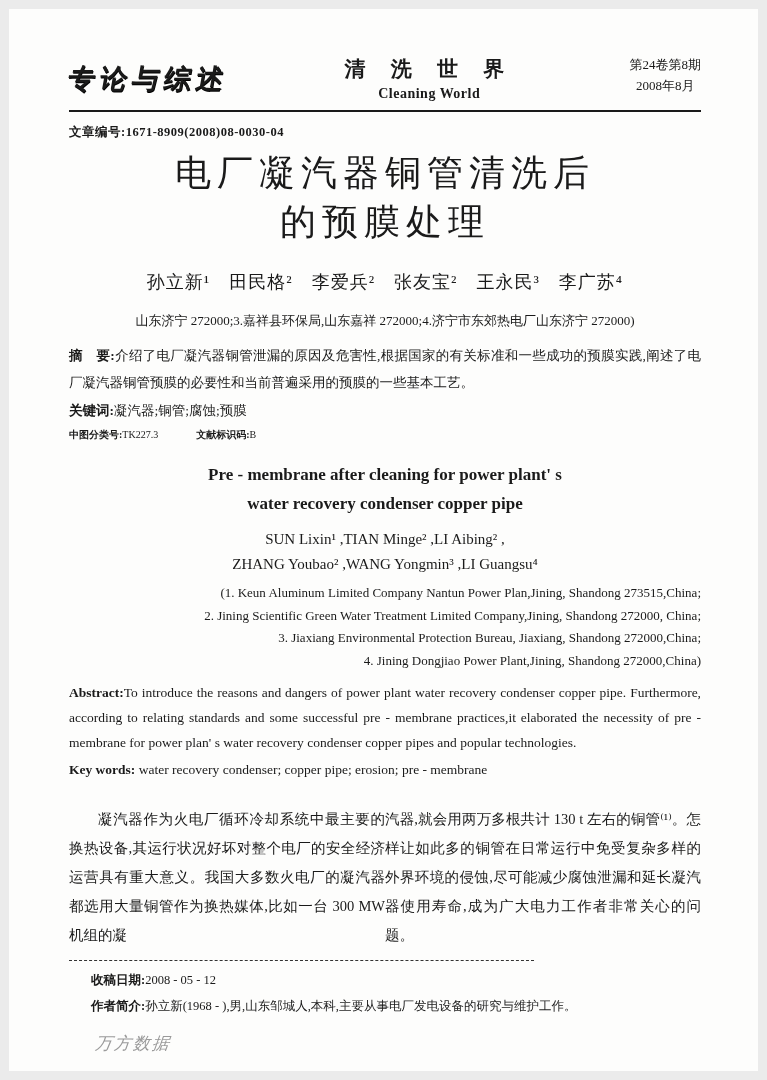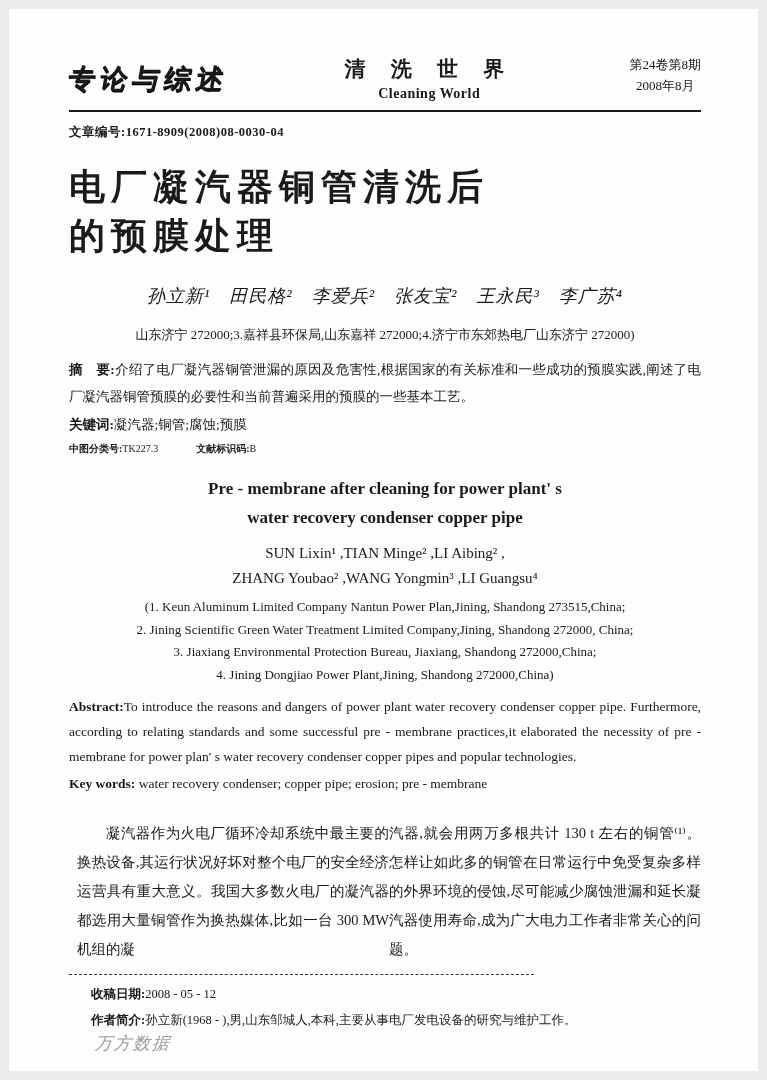--- a/index.html
+++ b/index.html
@@ -26,41 +26,41 @@
   .jcenter { text-align:center; padding-top:2px; }
   .jname-cn { font-size:21px; font-weight:bold; letter-spacing:10px; }
   .jname-en { font-size:14px; font-weight:bold; margin-top:3px; letter-spacing:0.5px; }
   .jright { text-align:center; font-size:13px; line-height:1.6; padding-top:2px; }
   .header-rule { border-bottom:2px solid #1a1a1a; margin-top:8px; }
 
   
   .article-number { font-size:12.5px; font-weight:bold; margin-top:12px; letter-spacing:0.5px; }
 
   
-  .title-cn { font-size:36px; font-weight:700; letter-spacing:6px; line-height:1.35; margin-top:22px; }
-  .authors-cn { text-align:center; font-size:18px; font-style:italic; margin-top:24px; letter-spacing:1px; }
+  .title-cn { text-align:center; font-size:36px; font-weight:400; letter-spacing:6px; line-height:1.35; margin-top:8px; }
+  .authors-cn { text-align:center; font-size:18px; margin-top:24px; letter-spacing:1px; }
   .affil-cn { text-align:center; font-size:13px; line-height:1.95; margin-top:14px; }
 
   
   .abs-cn { margin-top:8px; font-size:13.5px; line-height:2.05; text-align:justify; }
   .abs-cn .lbl, .kw-cn .lbl, .clc-line .lbl { font-weight:bold; }
   .kw-cn { font-size:13.5px; line-height:2.05; }
   .clc-line { font-size:10px; line-height:2.05; }
   .clc-line .gap { display:inline-block; width:38px; }
 
   
   .title-en { text-align:center; font-weight:bold; font-size:17px; line-height:1.7; margin-top:16px; }
   .authors-en { text-align:center; font-size:15px; line-height:1.7; margin-top:8px; }
-  .affil-en { text-align:center; font-size:13px; line-height:1.75; margin-top:4px; }
+  .affil-en { text-align:right; font-size:13px; line-height:1.75; margin-top:4px; }
   .abs-en { margin-top:8px; font-size:13.5px; line-height:1.85; text-align:justify; }
   .abs-en .lbl, .kw-en .lbl { font-weight:bold;margin-top:41px; }
   .kw-en { font-size:13.5px; line-height:1.85; margin-top:2px; }
 
   
-  .body-cols { display:flex; margin-top:22px;margin-left:8px; }
+  .body-cols { display:flex; margin-top:22px; }
   .body-col { flex:1; font-size:14.5px; line-height:2.0; text-align:justify; }
   .body-col.first p { text-indent:2em; }
 
   
   .foot-rule { border-top:1.5px dashed #333; width:465px; margin-top:10px; }
   .footnotes { font-size:12.5px; line-height:2.1; margin-top:6px; padding-left:22px; }
   .footnotes .lbl { font-weight:bold; }
 
   
   .watermark {

